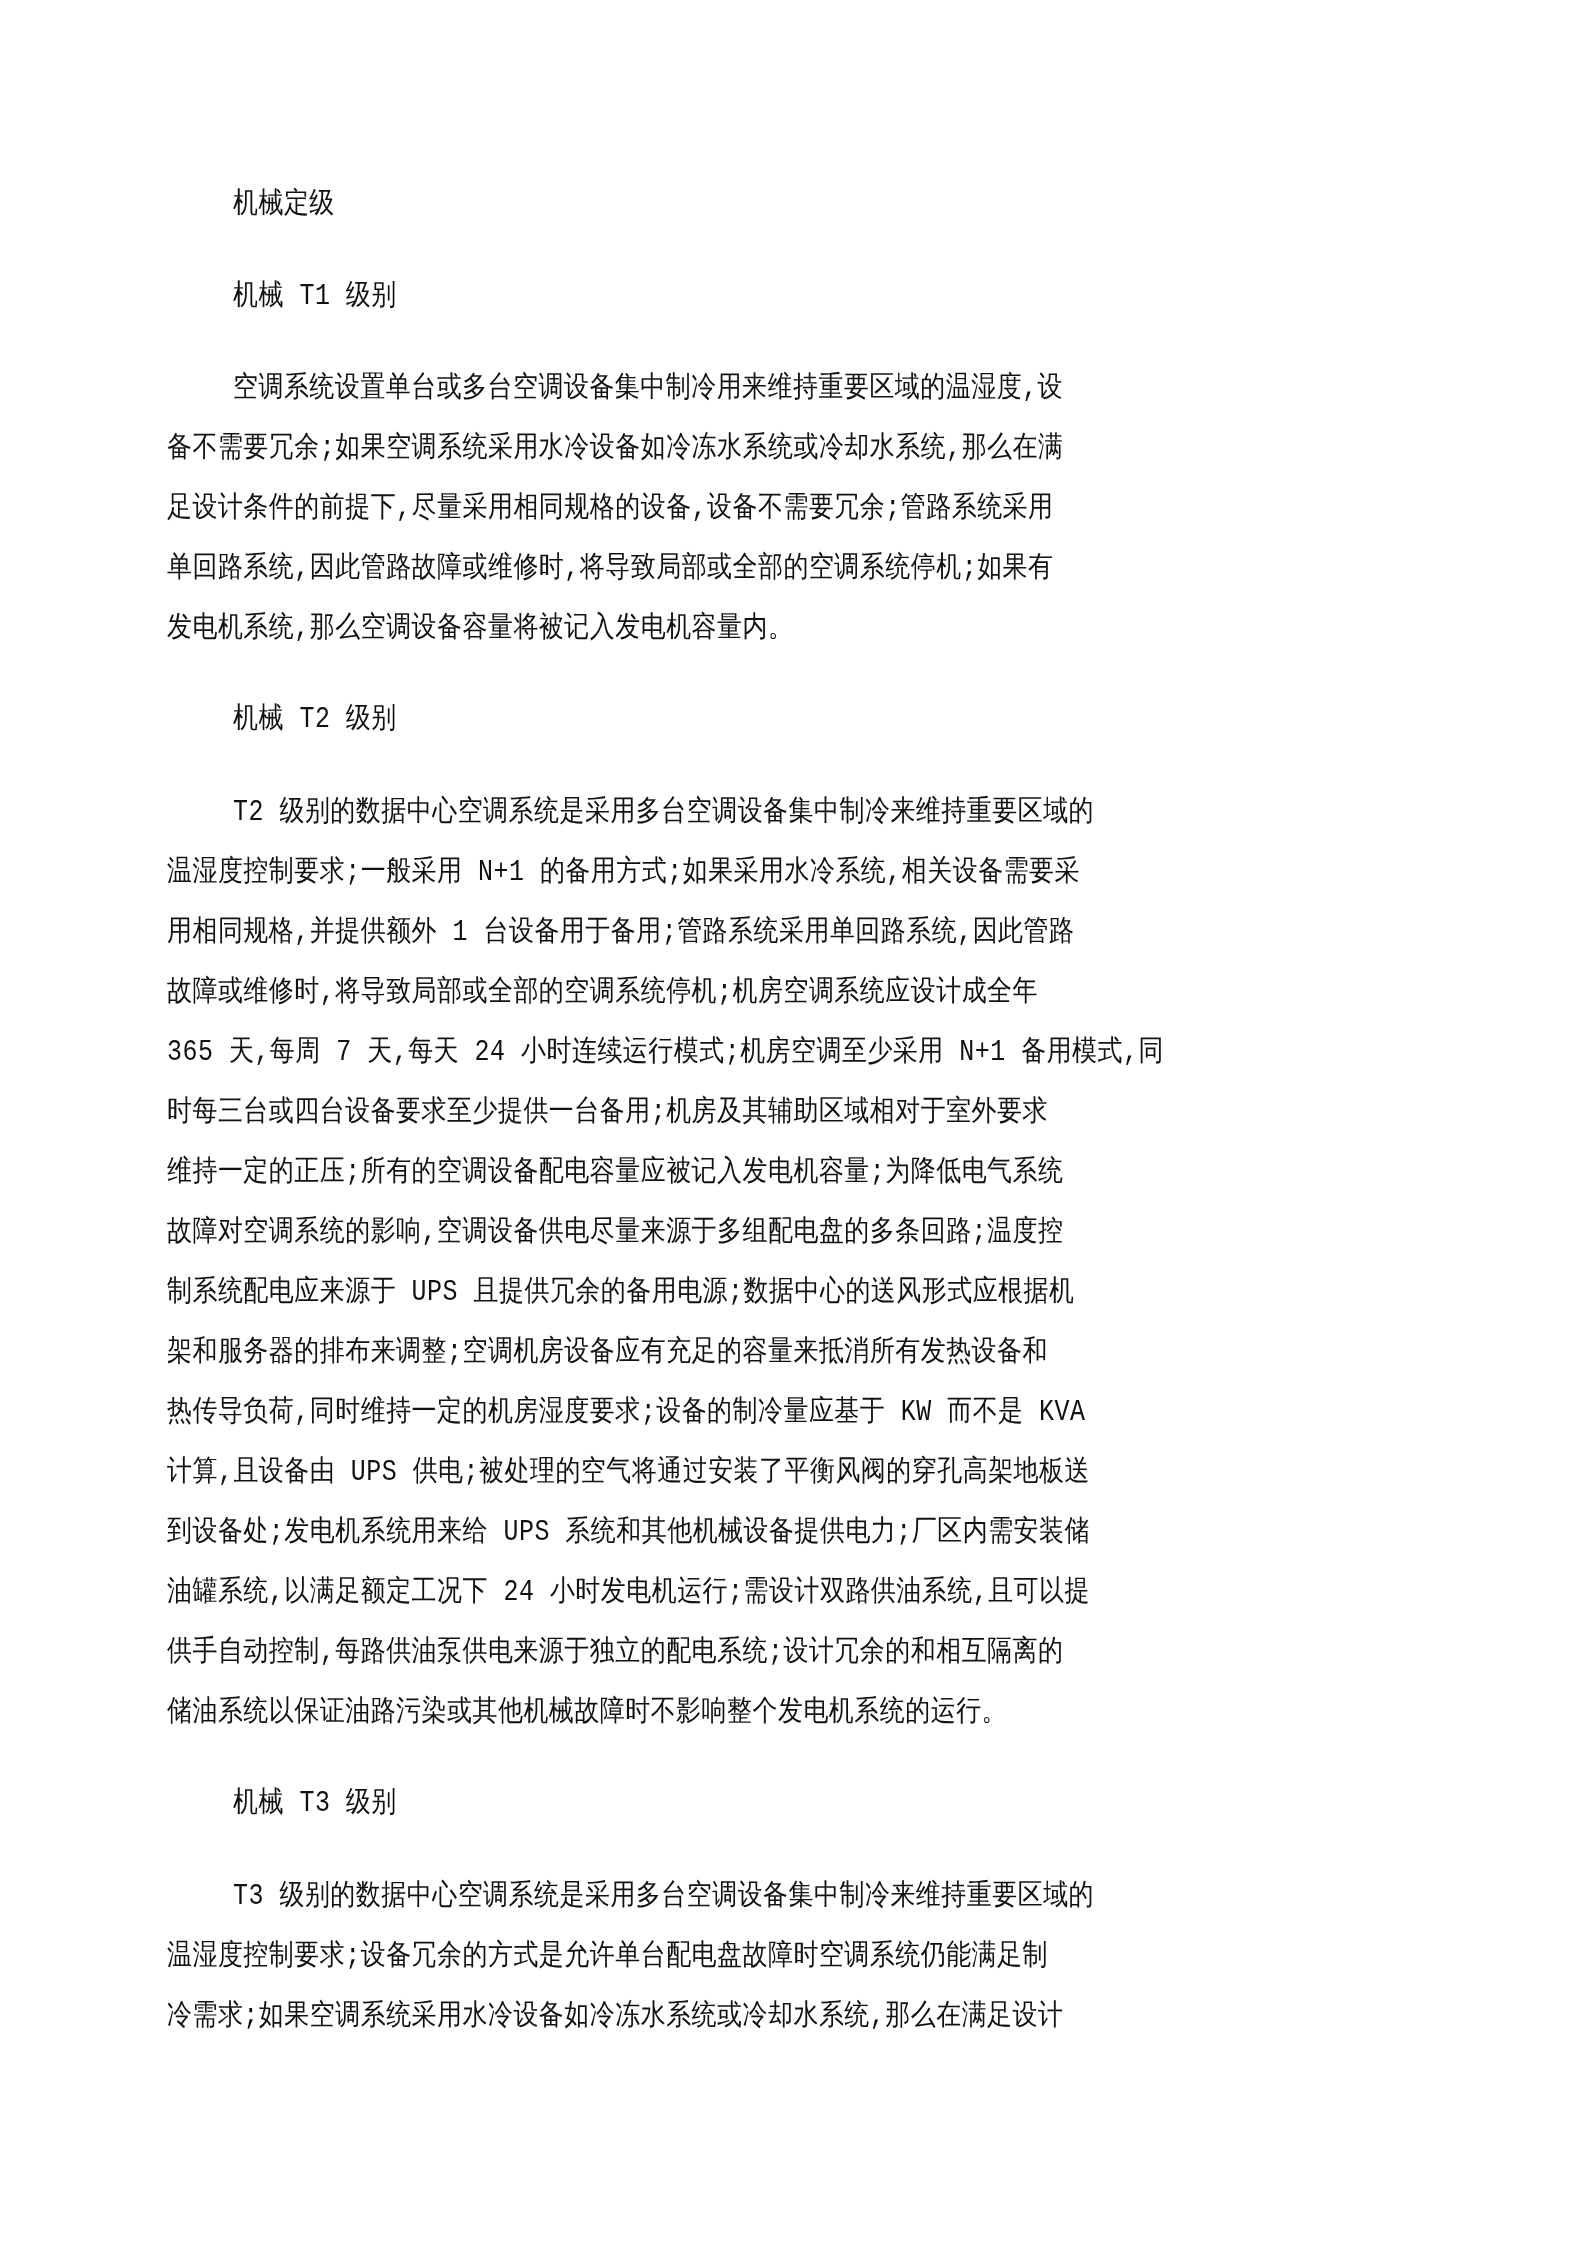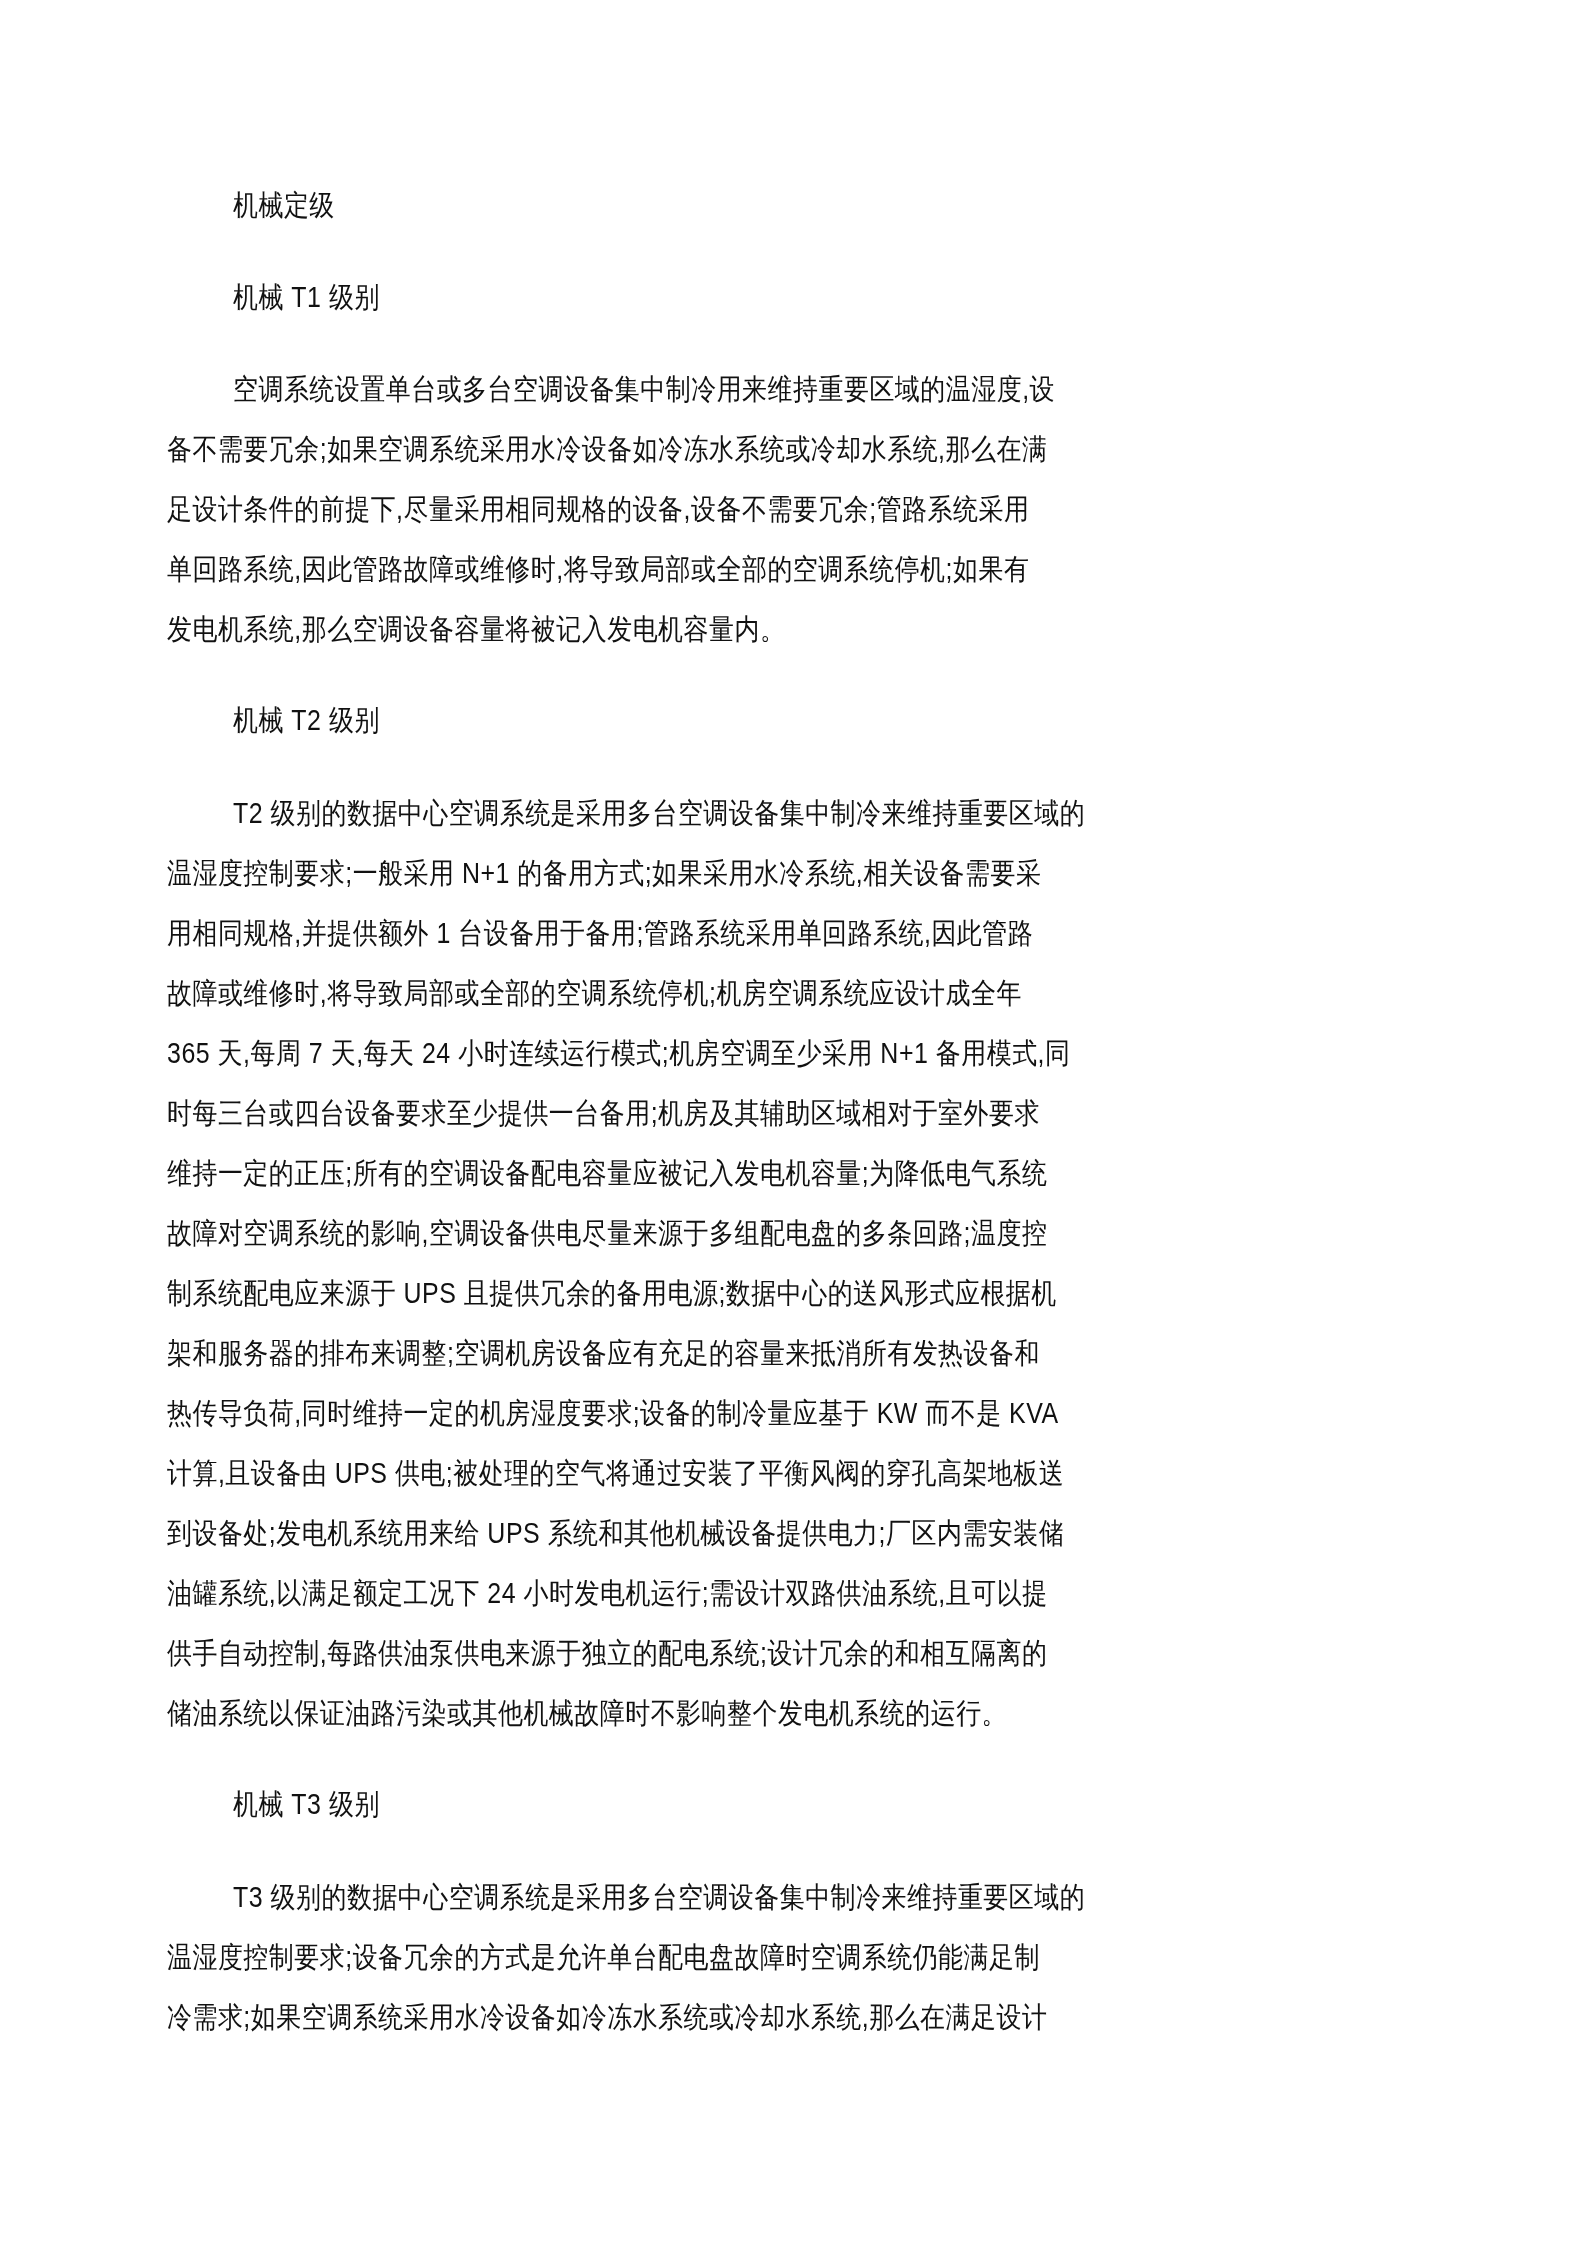--- a/index.html
+++ b/index.html
@@ -1,19 +1,19 @@
 <!DOCTYPE html>
 <html><head>
 <meta charset="utf-8">
 <style>
   html, body { margin: 0; padding: 0; background: #ffffff; }
   body { width: 1587px; height: 2245px; position: relative; overflow: hidden; }
   .page {
     position: absolute; left: 0; top: 0; width: 1587px; height: 2245px;
-    font-family: Liberation Sans, sans-serif;
+    font-family: Liberation Mono, monospace;
     color: #111111;
   }
   .line {
     position: absolute;
     left: 167px;
     font-size: 29px;
     line-height: 34px;
     white-space: nowrap;
     letter-spacing: 0.6px;
     transform: scaleX(0.86);

